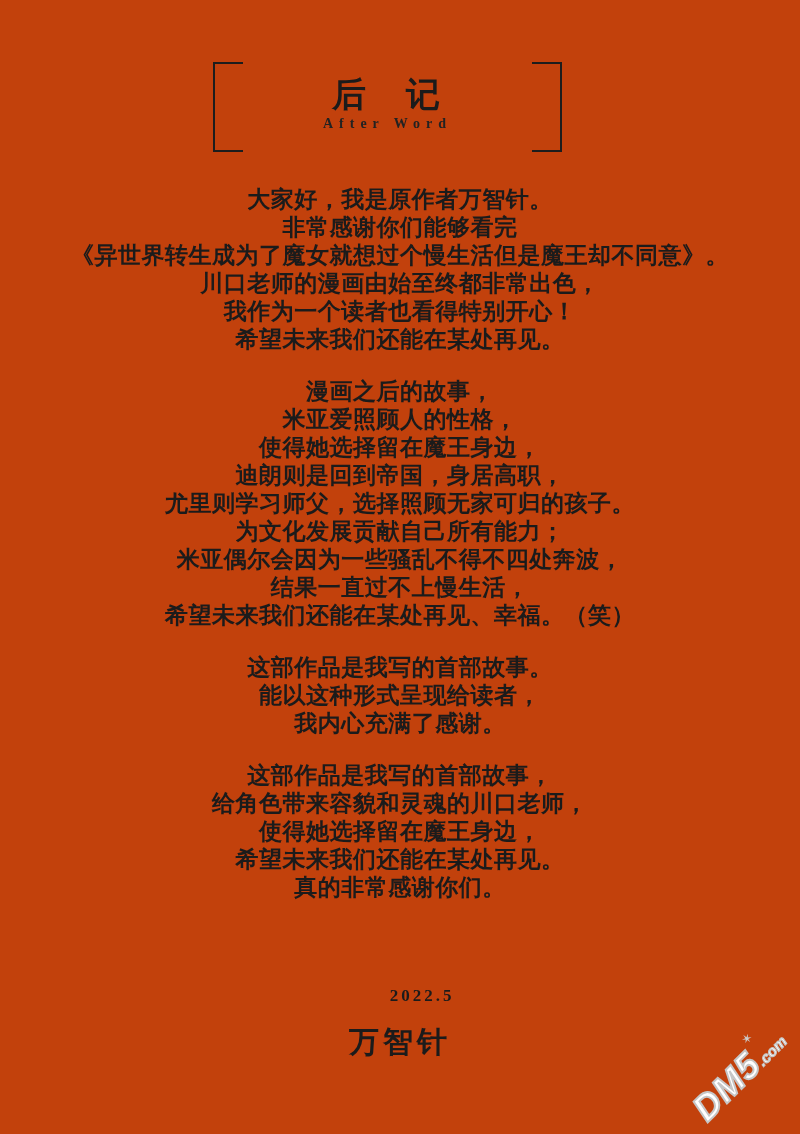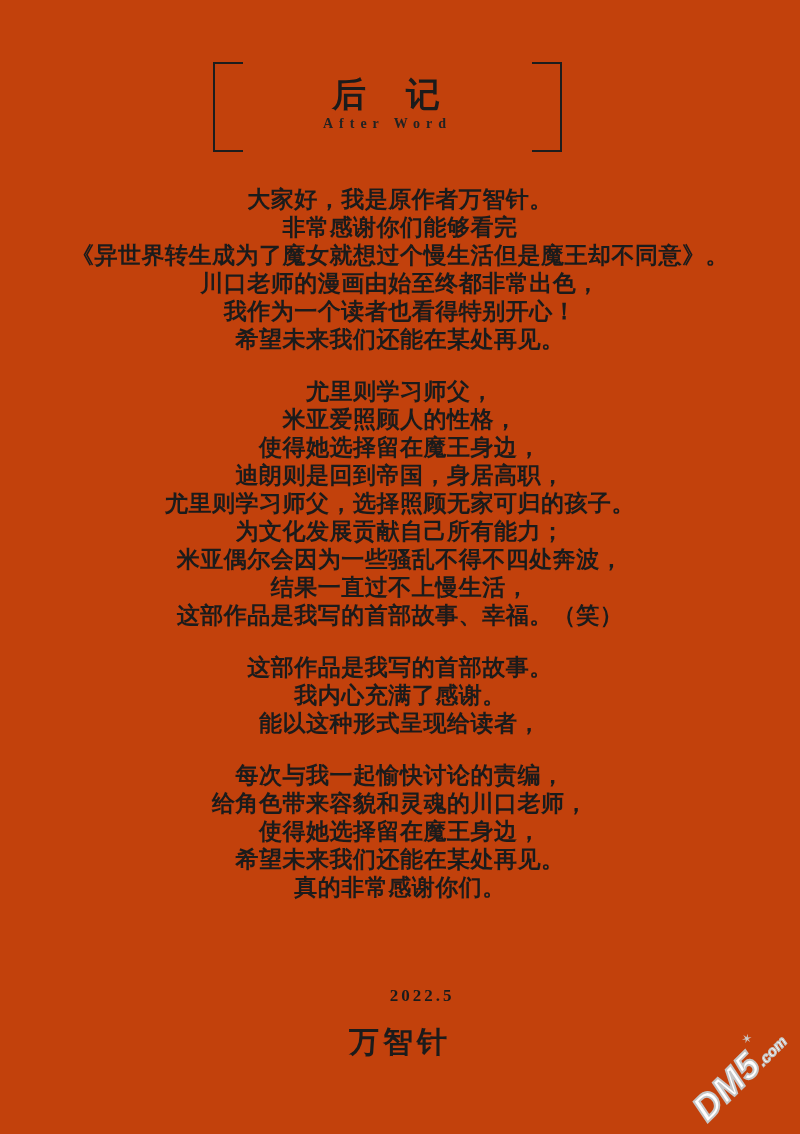--- a/index.html
+++ b/index.html
@@ -177,50 +177,50 @@
 
       <div class="body-line">川口老师的漫画由始至终都非常出色，</div>
 
       <div class="body-line">我作为一个读者也看得特别开心！</div>
 
 
       <div class="body-line">希望未来我们还能在某处再见。</div>
 
       <div class="body-line"></div>
 
-      <div class="body-line">尤里则学习师父，</div>
+      <div class="body-line">漫画之后的故事，</div>
 
       <div class="body-line">米亚爱照顾人的性格，</div>
 
       <div class="body-line">使得她选择留在魔王身边，</div>
 
 
       <div class="body-line">迪朗则是回到帝国，身居高职，</div>
 
       <div class="body-line">尤里则学习师父，选择照顾无家可归的孩子。</div>
 
       <div class="body-line">为文化发展贡献自己所有能力；</div>
 
       <div class="body-line">米亚偶尔会因为一些骚乱不得不四处奔波，</div>
 
       <div class="body-line">结果一直过不上慢生活，</div>
 
-      <div class="body-line">这部作品是我写的首部故事、幸福。（笑）</div>
+      <div class="body-line">希望未来我们还能在某处再见、幸福。（笑）</div>
 
       <div class="body-line"></div>
 
       <div class="body-line">这部作品是我写的首部故事。</div>
 
+      <div class="body-line">能以这种形式呈现给读者，</div>
+
       <div class="body-line">我内心充满了感谢。</div>
 
-      <div class="body-line">能以这种形式呈现给读者，</div>
-
       <div class="body-line"></div>
 
-      <div class="body-line">每次与我一起愉快讨论的责编，</div>
+      <div class="body-line">这部作品是我写的首部故事，</div>
 
       <div class="body-line">给角色带来容貌和灵魂的川口老师，</div>
 
       <div class="body-line">使得她选择留在魔王身边，</div>
 
       <div class="body-line">希望未来我们还能在某处再见。</div>
 
       <div class="body-line">真的非常感谢你们。</div>
     </div>
 

